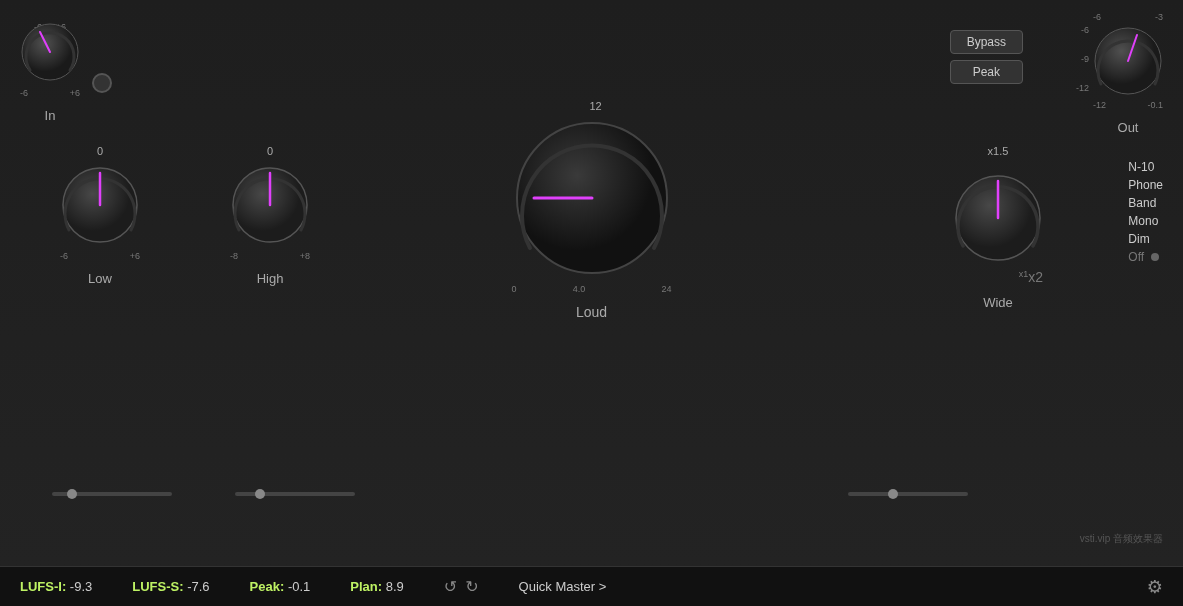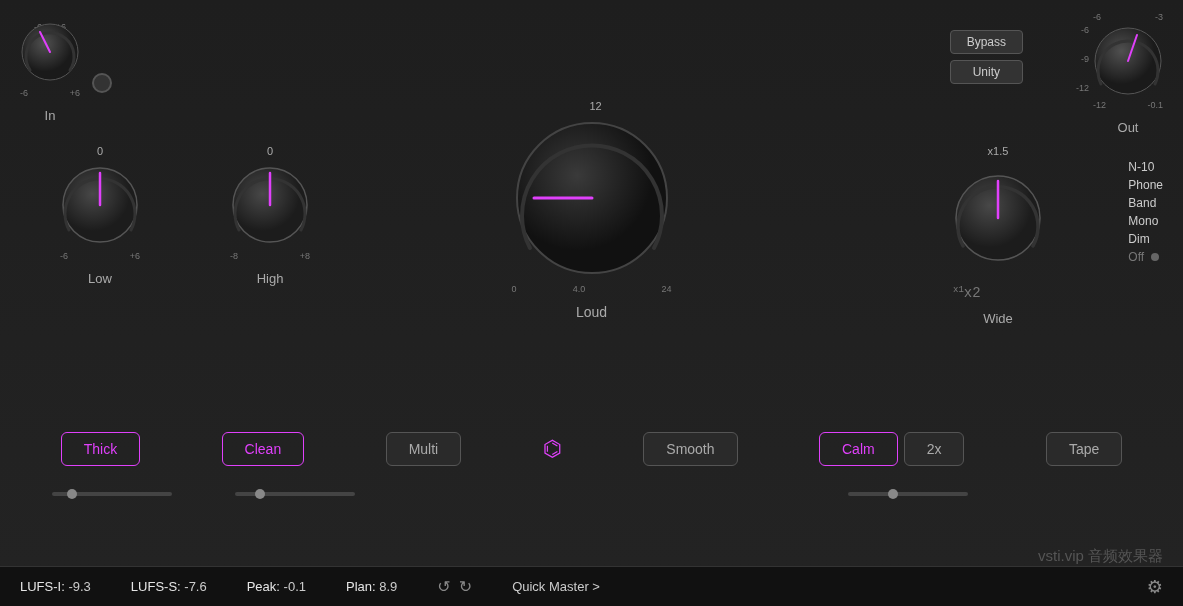--- a/index.html
+++ b/index.html
@@ -187,21 +187,22 @@
     }
 
     
     .status-text {
       color: #ccc;
       font-size: 13px;
       white-space: nowrap;
     }
 
     .status-label {
-      color: #e5e5e5;
+      color: #bef264;
+      font-weight: bold;
     }
 
     .undo-redo {
       display: flex;
       gap: 8px;
     }
 
     .undo-redo span {
       color: #888;
       font-size: 16px;
@@ -216,24 +217,24 @@
 
     .gear-icon {
       color: #888;
       font-size: 18px;
       cursor: pointer;
       margin-left: auto;
     }
 
     .watermark {
       position: absolute;
-      bottom: 0;
+      bottom: 20px;
       right: 20px;
       color: #555;
-      font-size: 15px;
+      font-size: 10px;
     }
 
     
     svg.knob-svg {
       display: block;
     }
 
     .in-knob-area {
       position: absolute;
       top: 18px;
@@ -244,21 +245,21 @@
     }
   </style>
 </head>
 <body>
 
 <div class="main-container">
 
 
   <div class="bypass-area">
     <button class="bypass-btn">Bypass</button>
-    <button class="bypass-btn">Unity</button>
+    <button class="bypass-btn">Peak</button>
   </div>
 
   <div class="in-knob-area">
     <div style="display:flex;gap:12px;align-items:flex-end">
       <div class="knob-container">
         <div style="color:#aaa;font-size:10px;position:relative;">
           <span style="position:absolute;left:-16px;top:4px;color:#777;font-size:9px">-6</span>
           <span style="position:absolute;right:-16px;top:4px;color:#777;font-size:9px">+6</span>
         </div>
         <div class="knob-wrap">
@@ -407,49 +408,37 @@
               <stop offset="0%" stop-color="#484848"></stop>
               <stop offset="100%" stop-color="#1c1c1c"></stop>
             </radialGradient>
           </defs>
           <circle cx="45" cy="45" r="42" fill="url(#kg6)" stroke="#555" stroke-width="1.5"></circle>
           <path d="M 10 73 A 40 40 0 1 1 80 73" fill="none" stroke="#333" stroke-width="3.5" stroke-linecap="round"></path>
 
           <line x1="45" y1="45" x2="45" y2="8" stroke="#e040fb" stroke-width="2.5" stroke-linecap="round"></line>
         </svg>
       </div>
-      <div style="display:flex;justify-content:flex-start;width:90px;margin-top:18px;font-family:Liberation Mono, monospace;">
+      <div style="display:flex;justify-content:flex-end;width:90px;margin-top:2px;">
         <span style="color:#777;font-size:9px">x1</span>
         <span style="color:#777;font-size:14px">x2</span>
       </div>
       <span class="knob-label">Wide</span>
     </div>
   </div>
 
   <div class="right-options">
     <span class="option-item">N-10</span>
     <span class="option-item">Phone</span>
     <span class="option-item">Band</span>
     <span class="option-item">Mono</span>
     <span class="option-item">Dim</span>
     <span class="option-item off">Off <span class="off-dot"></span></span>
   </div>
 
-  <div class="buttons-row">
-    <button class="btn-toggle active-pink">Thick</button>
-    <button class="btn-toggle active-pink">Clean</button>
-    <button class="btn-toggle">Multi</button>
-    <span class="lightning-icon">⌬</span>
-    <button class="btn-toggle">Smooth</button>
-    <div style="display:flex;gap:6px;">
-      <button class="btn-toggle active-pink">Calm</button>
-      <button class="btn-toggle">2x</button>
-    </div>
-    <button class="btn-toggle">Tape</button>
-  </div>
 
   <div class="sliders-row">
     <div class="mini-slider">
       <div class="mini-slider-thumb" style="left:15px;"></div>
     </div>
     <div class="mini-slider">
       <div class="mini-slider-thumb" style="left:20px;"></div>
     </div>
     <div style="width:120px;"></div>
     <div style="width:40px;"></div>

